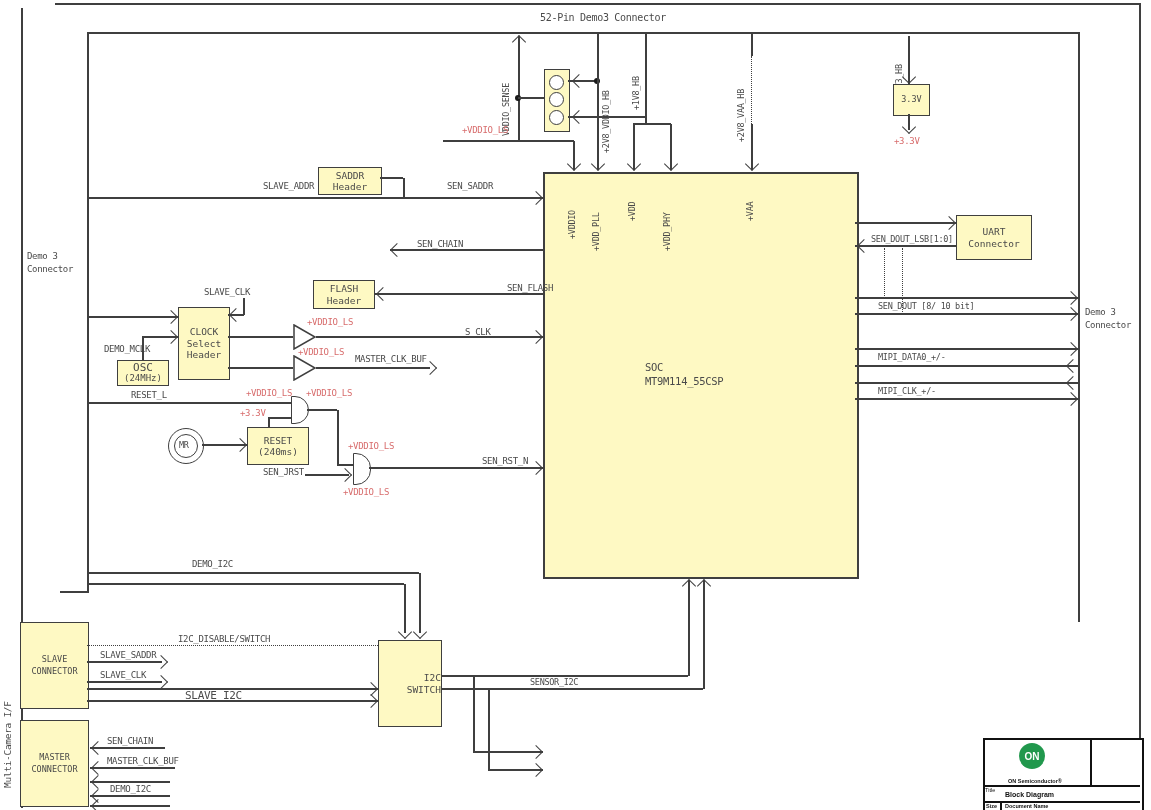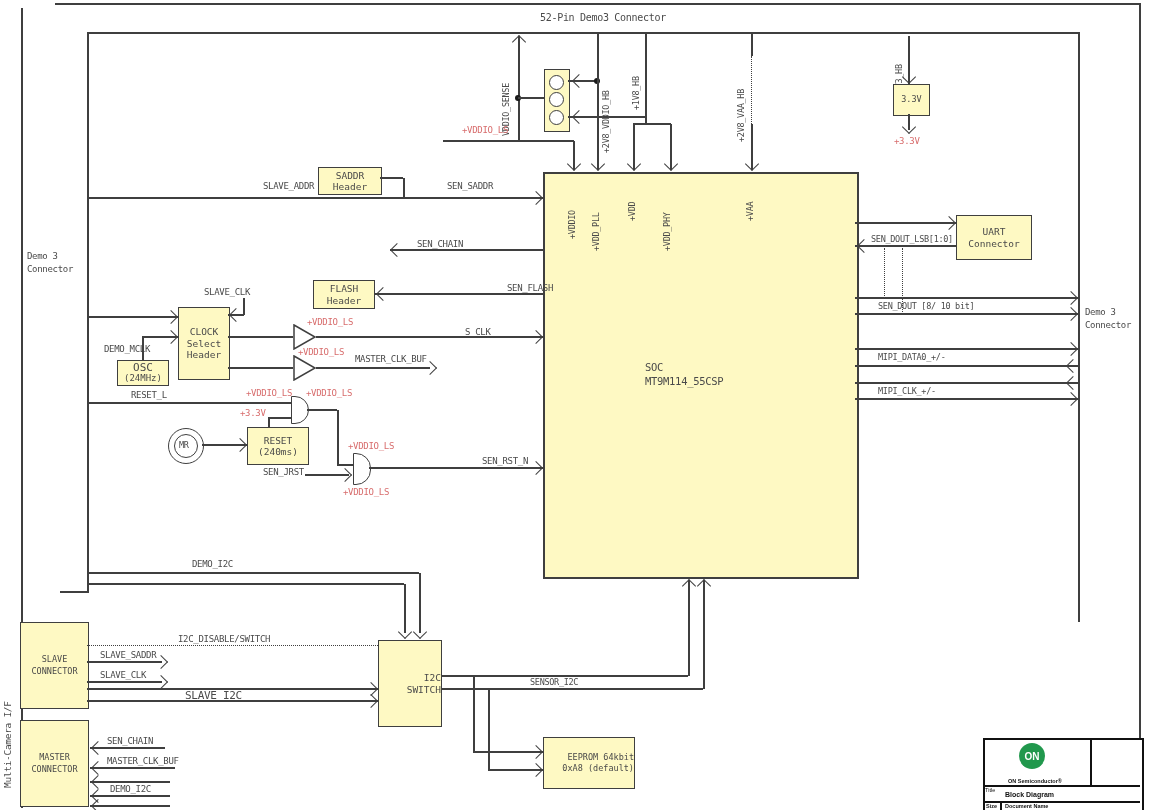--- a/index.html
+++ b/index.html
@@ -270,24 +270,20 @@
   <div class="chev cu" style="left:684px;top:581px;"></div>
   <div class="vl" style="left:703px;top:580px;height:109px;"></div>
   <div class="chev cu" style="left:699px;top:581px;"></div>
 
   <div class="vl" style="left:473px;top:676px;height:76px;"></div>
   <div class="hl" style="left:473px;top:751px;width:70px;"></div>
   <div class="chev cr" style="left:531px;top:747px;"></div>
   <div class="vl" style="left:488px;top:689px;height:81px;"></div>
   <div class="hl" style="left:488px;top:769px;width:55px;"></div>
   <div class="chev cr" style="left:531px;top:765px;"></div>
-  <div class="box la" style="left:543px;top:737px;width:92px;height:52px;padding-left:8px;box-sizing:border-box;">
-    <div class="bl" style="font-size:8.5px;">EEPROM 64kbit</div>
-    <div class="bl" style="font-size:8.5px;">0xA8 (default)</div>
-  </div>
 
   <div class="box" style="left:20px;top:720px;width:67px;height:85px;">
     <div class="bl" style="font-size:8.5px;">MASTER</div>
     <div class="bl" style="font-size:8.5px;">CONNECTOR</div>
   </div>
   <div class="lbl" style="left:107px;top:736px;">SEN_CHAIN</div>
   <div class="hl" style="left:90px;top:747px;width:75px;"></div>
   <div class="chev cl" style="left:93px;top:743px;"></div>
   <div class="lbl" style="left:107px;top:756px;">MASTER_CLK_BUF</div>
   <div class="hl" style="left:90px;top:767px;width:85px;"></div>

